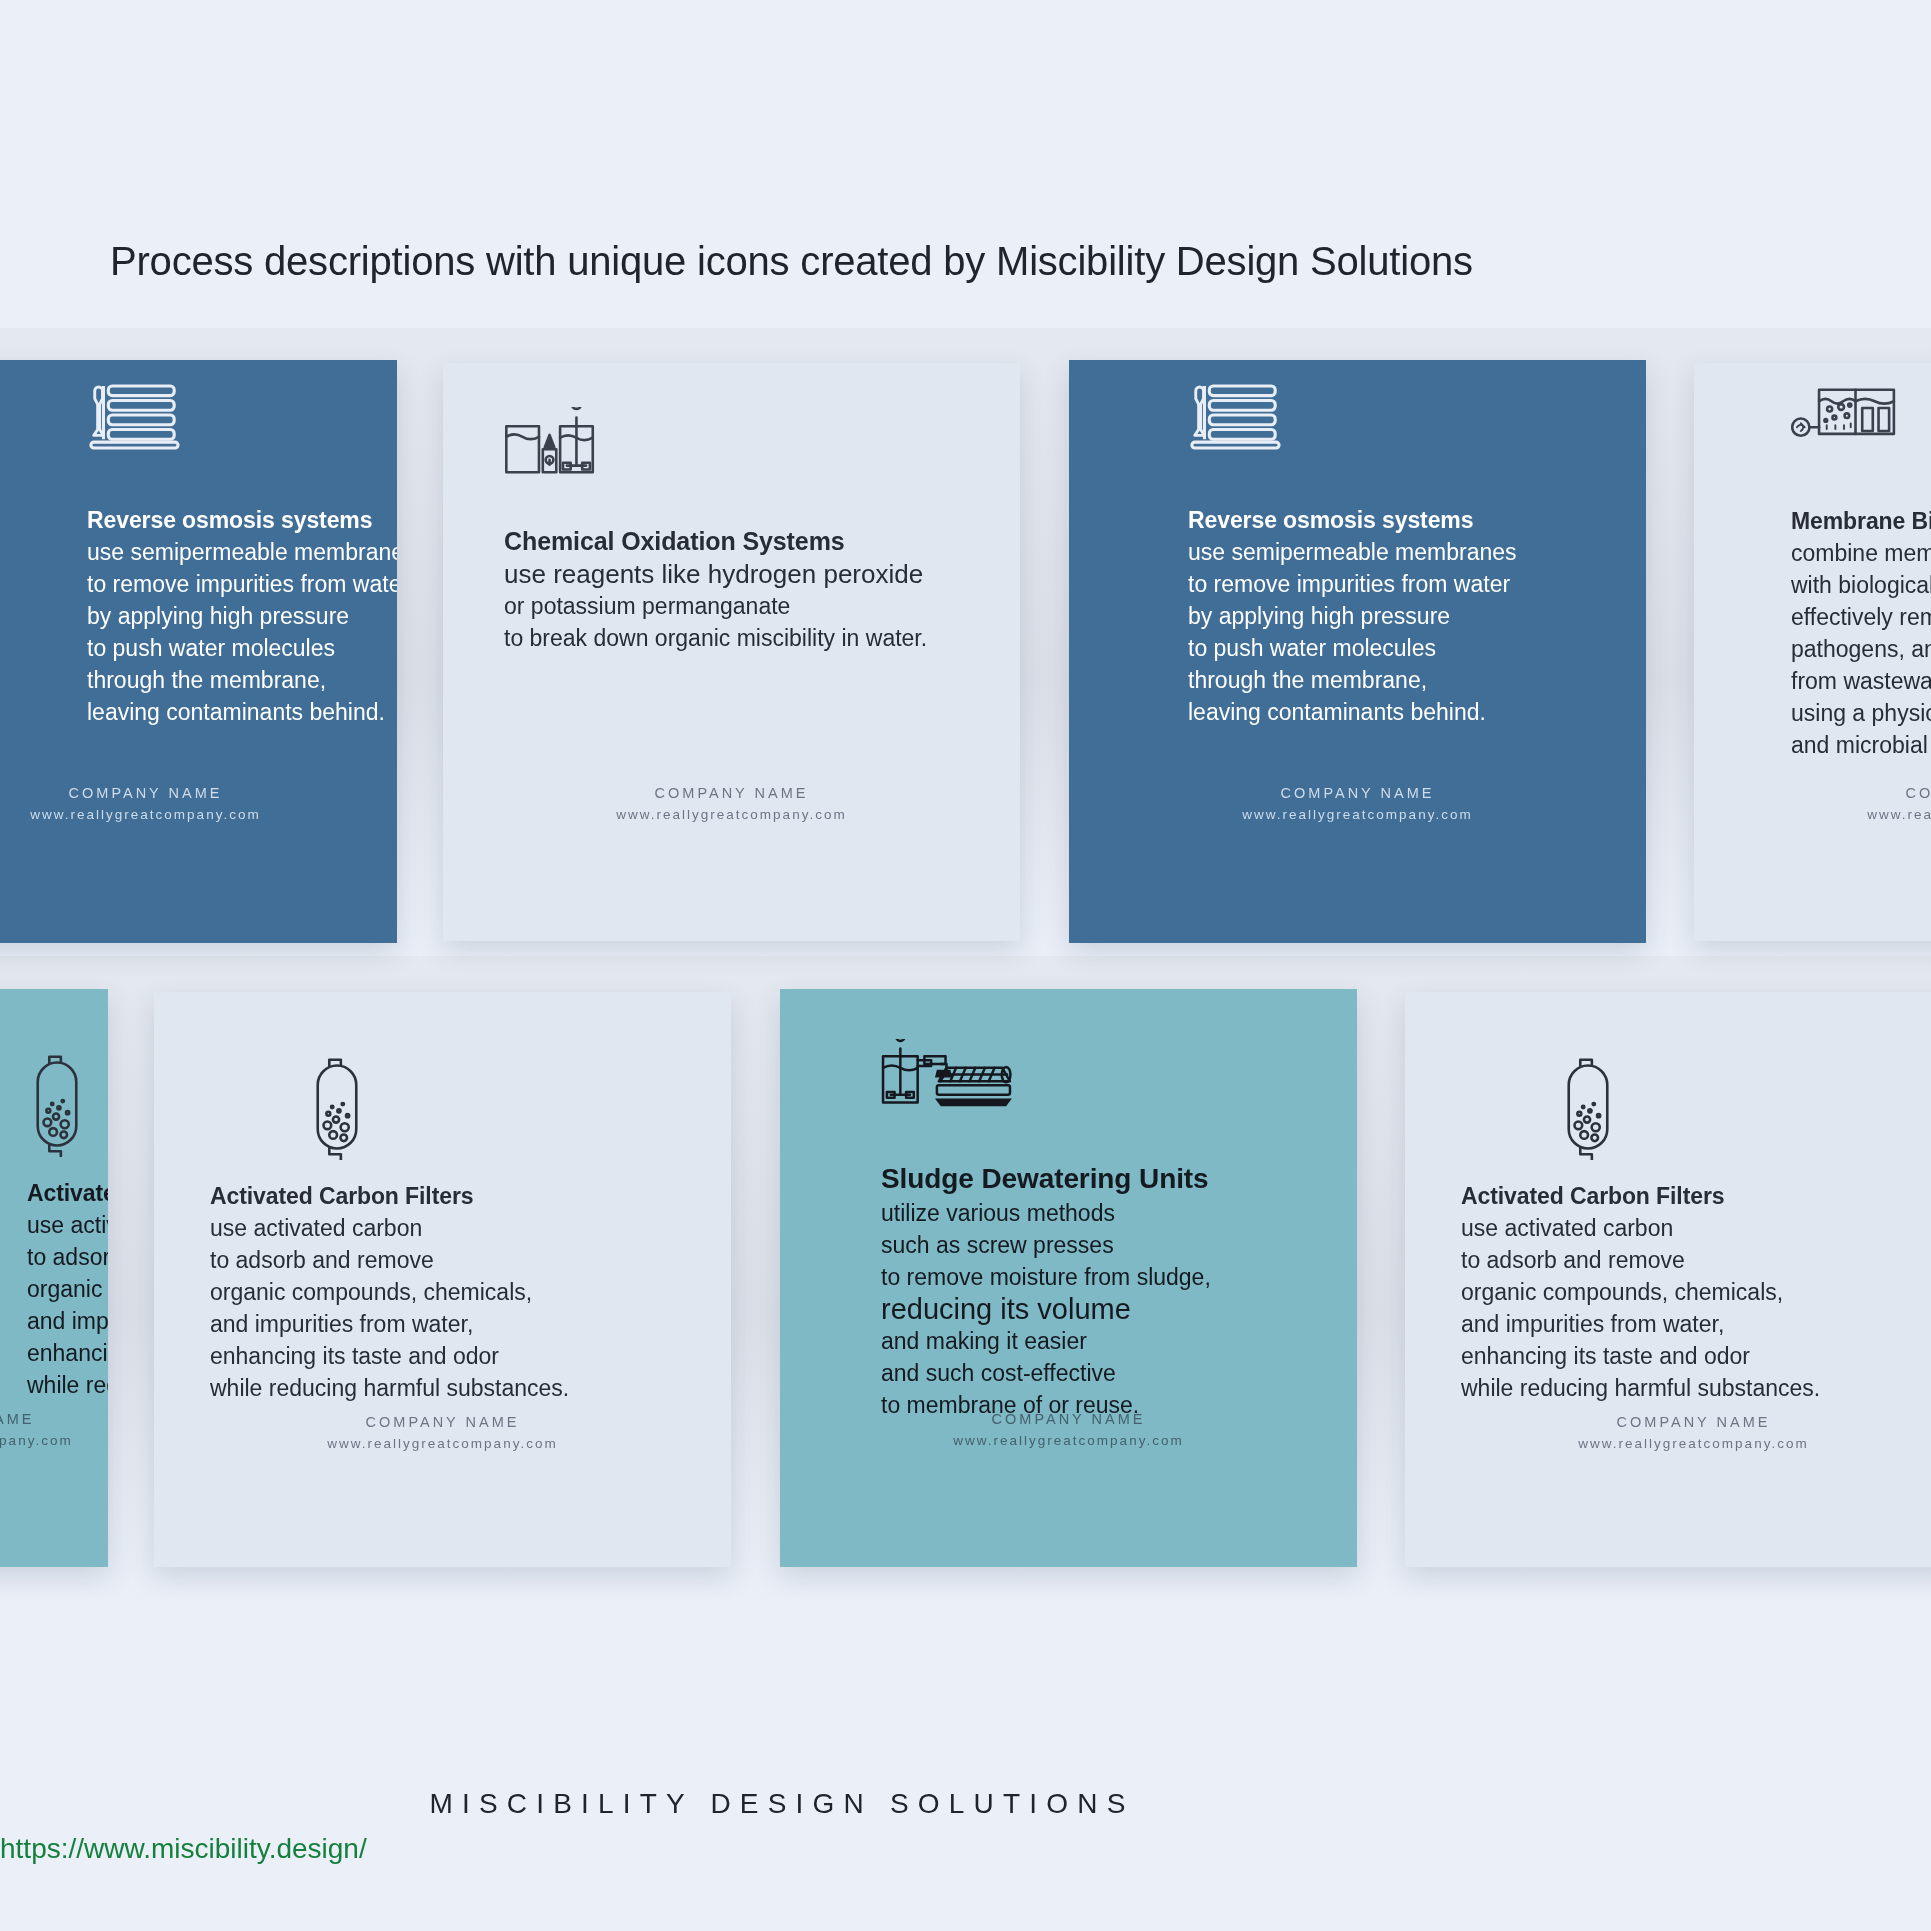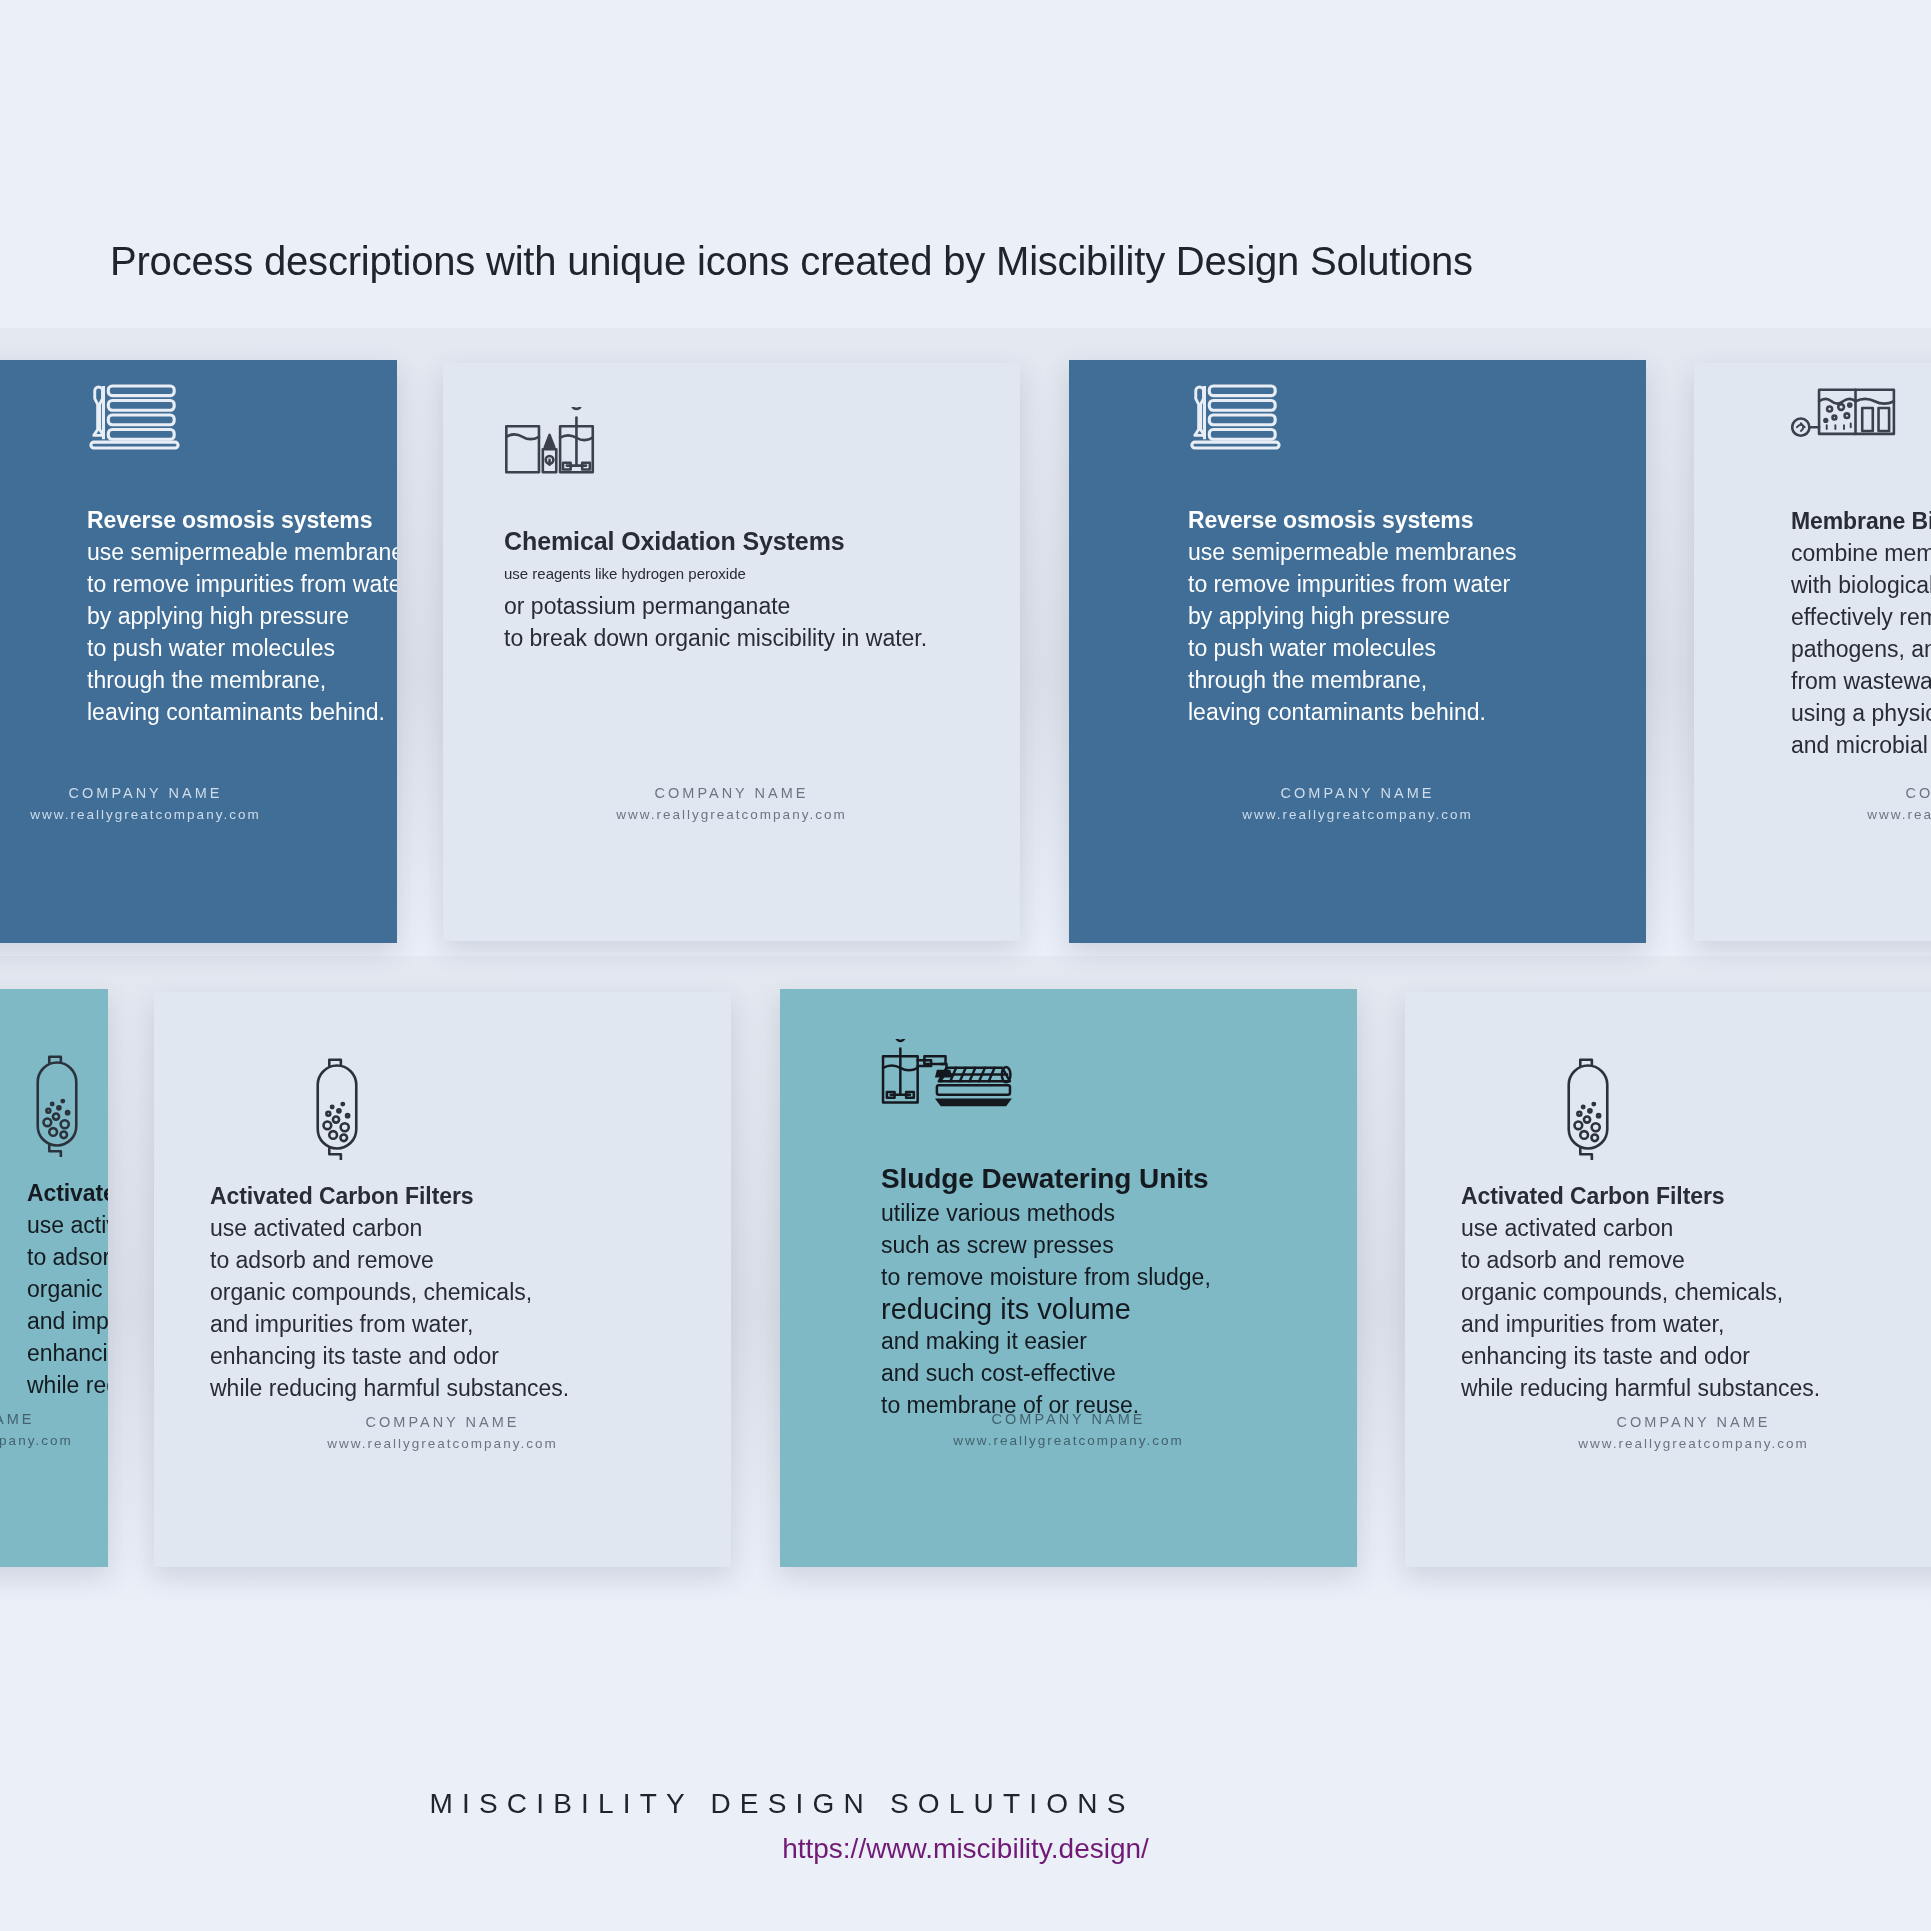--- a/index.html
+++ b/index.html
@@ -132,23 +132,22 @@
     font-size: 28px;
     letter-spacing: 9.2px;
     color: #20242b;
     font-weight: 400;
   }
   #brand-url {
     position: absolute;
     left: 0;
     top: 1833px;
     width: 1931px;
-    text-align: center;
     font-size: 28px;
-    color: #701a75;
+    color: #15803d;
     font-weight: 400;
   }
 </style>
 </head>
 <body>
 
 <div class="band-shadow" id="band-shadow-1"></div>
 <div class="band-shadow" id="band-shadow-2"></div>
 
 <div id="page-title">Process descriptions with unique icons created by Miscibility Design Solutions</div>
@@ -196,21 +195,21 @@
         <path d="M58 32 q8 -5 17 0 q8 5 17 0"></path>
         <path d="M75 2 a6 9 0 1 1 0.1 0 z"></path>
         <path d="M75 11 l0 50"></path>
         <path d="M65 61 l20 0"></path>
         <rect x="61" y="58" width="8" height="7"></rect>
         <rect x="81" y="58" width="8" height="7"></rect>
       </svg>
     </div>
     <div class="card-text" style="left:61px; top:164px;">
       <div class="card-heading" style="font-size:25px;">Chemical Oxidation Systems</div>
-      <div class="card-line" style="font-size:15px; line-height:32px;">use reagents like hydrogen peroxide</div>
+      <div class="card-line" style="font-size:26px; line-height:32px;">use reagents like hydrogen peroxide</div>
       <div class="card-line" style="font-size:23px; line-height:32px;">or potassium permanganate</div>
       <div class="card-line" style="font-size:23px; line-height:32px;">to break down organic miscibility in water.</div>
     </div>
     <div class="card-footer" style="top:422px;">
       <div class="footer-company" style="font-size:14.5px;">COMPANY NAME</div>
       <div class="footer-url" style="font-size:13.5px;">www.reallygreatcompany.com</div>
     </div>
   </div>
 </div>
 

